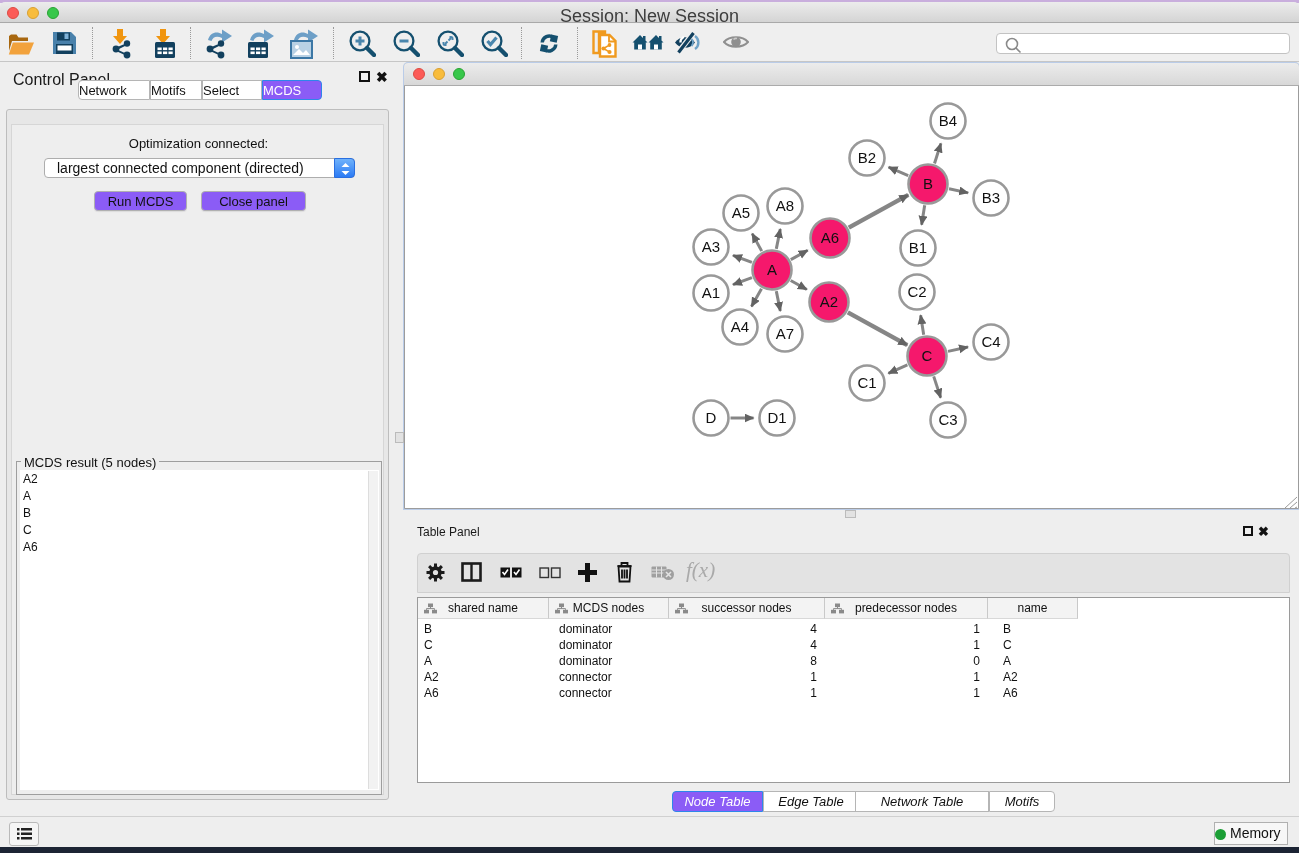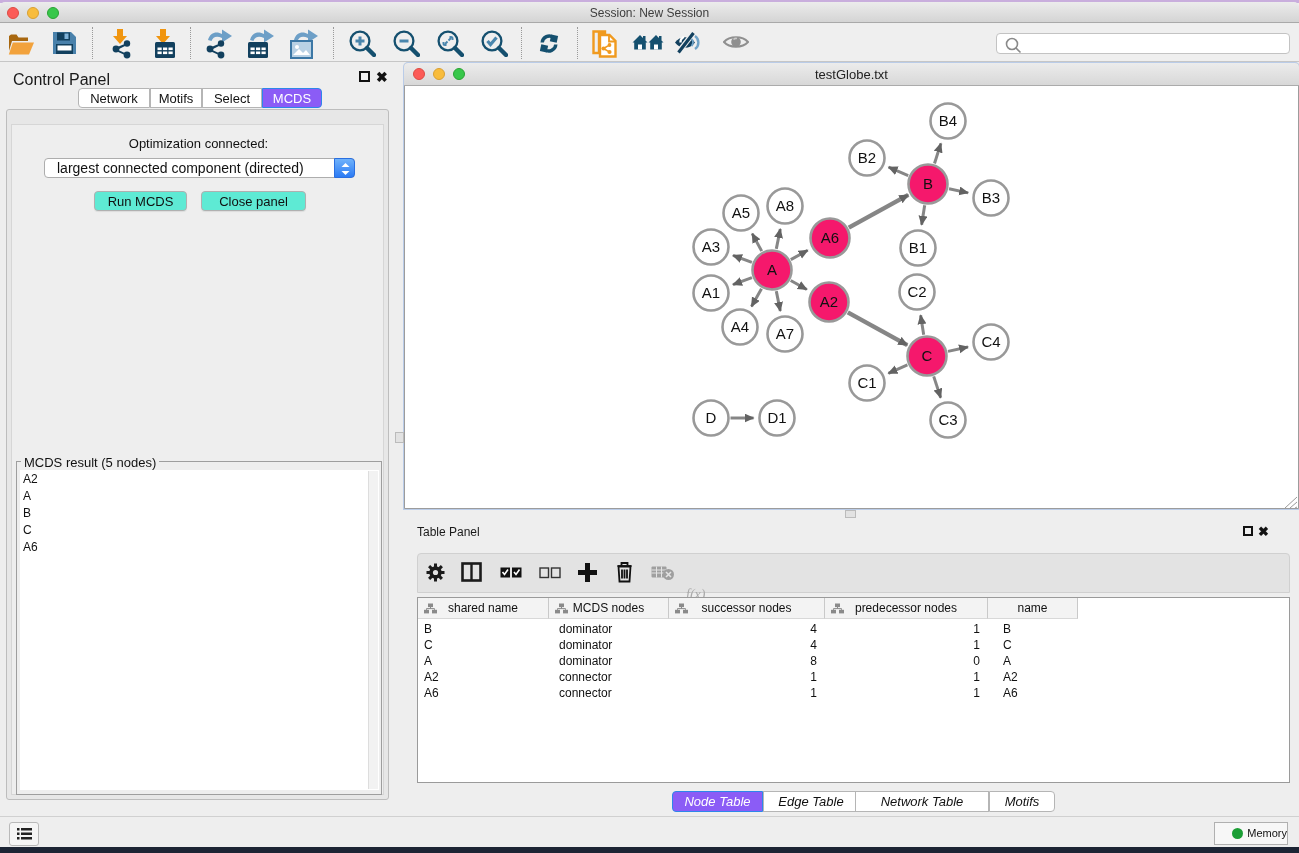--- a/index.html
+++ b/index.html
@@ -8,38 +8,38 @@
 .abs { position:absolute; }
 
 #deskTop { left:0; top:0; width:1299px; height:3px; background:#c9aedd; }
 #deskBot { left:0; top:847px; width:1299px; height:6px; background:#1c2434; }
 
 #titlebar { left:0; top:2px; width:1299px; height:21px; background:linear-gradient(#ececec,#d4d4d4); border-bottom:1px solid #a9a9a9; border-radius:5px 5px 0 0; }
 .tl { position:absolute; width:12px; height:12px; border-radius:50%; top:5px; }
 #titlebar .t1 { left:7px; background:#fc5b57; border:1px solid #dd4b43; }
 #titlebar .t2 { left:27px; background:#f8bc3c; border:1px solid #d9a032; }
 #titlebar .t3 { left:47px; background:#38c74b; border:1px solid #2aa334; }
-#titletext { width:100%; text-align:center; top:4px; font-size:12px; color:#3d3d3d; }
+#titletext { width:100%; text-align:center; top:4px; font-size:18px; color:#3d3d3d; }
 
 #toolbar { left:0; top:24px; width:1299px; height:38px; background:#efefef; border-bottom:1px solid #c6c6c6; }
 .sep { position:absolute; top:3px; height:32px; border-left:1px dotted #9a9a9a; }
 .tbico { position:absolute; top:4px; }
 #searchbox { left:996px; top:9px; width:294px; height:21px; background:#fff; border:1px solid #c3c3c3; border-radius:4px; }
 
 
 #cpTitle { left:13px; top:71px; font-size:16px; color:#1a1a1a; }
 #cpBox { left:6px; top:109px; width:383px; height:691px; border:1px solid #bdbdbd; border-radius:3px; background:#e7e7e7; }
 #cpInner { left:11px; top:124px; width:373px; height:671px; background:#eeeeee; border:1px solid #d6d6d6; }
-.ptab { position:absolute; top:88px; height:20px; font-size:13px; color:#111; background:#fff; border:1px solid #b5b5b5; text-align:center; line-height:19px; }
+.ptab { position:absolute; top:80px; height:20px; font-size:13px; color:#111; background:#fff; border:1px solid #b5b5b5; text-align:left; line-height:19px; }
 .btab { position:absolute; top:791px; height:21px; font-size:13px; color:#111; background:#fff; border:1px solid #b5b5b5; text-align:center; line-height:20px;font-style:italic; }
 .seltab { background:#8b5cf6; color:#fff; border-color:#2e86ea; }
 #optlabel { left:6px; top:136px; width:385px; text-align:center; font-size:13px; color:#111; }
 #dropdown { left:44px; top:158px; width:311px; height:20px; background:#fff; border:1px solid #adadad; border-radius:4px; font-size:14px; line-height:19px; padding-left:12px; color:#111; white-space:nowrap; overflow:hidden; }
 #ddbtn { left:334px; top:158px; width:21px; height:20px; background:linear-gradient(#6fb2fb,#2c7bf4); border-radius:0 4px 4px 0; border:1px solid #2a6fe0; }
-.btn { position:absolute; top:191px; height:20px; background:#5eead4; border:1px solid #b0b0b0; border-radius:4px; font-size:13px; color:#111; text-align:center; line-height:19px; box-shadow:0 1px 1px rgba(0,0,0,0.08); }
+.btn { position:absolute; top:191px; height:20px; background:#8b5cf6; border:1px solid #b0b0b0; border-radius:4px; font-size:13px; color:#111; text-align:center; line-height:19px; box-shadow:0 1px 1px rgba(0,0,0,0.08); }
 
 #mcdsFS { left:16px; top:461px; width:366px; height:334px; border:1px solid #9e9e9e; }
 #mcdsLegend { left:21px; top:455px; background:#eeeeee; font-size:13px; padding:0 3px; color:#111; }
 #mcdsList { left:20px; top:470px; width:359px; height:320px; background:#fff; }
 #mcdsList div { font-size:12px; color:#111; padding:1.5px 0 1.5px 3px; }
 #mcdsScroll { left:368px; top:471px; width:10px; height:318px; background:#f2f2f2; border-left:1px solid #ddd; }
 
 #netwin { left:404px; top:63px; width:895px; height:446px; background:#fff; border:1px solid #9c9c9c; border-radius:4px 4px 0 0; box-shadow:0 0 0 1px rgba(90,140,220,0.35); }
 #nettitle { left:404px; top:63px; width:895px; height:23px; background:linear-gradient(#ececec,#d8d8d8); border-bottom:1px solid #ababab; border-radius:4px 4px 0 0; }
 #nettitle .t1 { left:9px; top:5px; background:#fc5b57; border:1px solid #dd4b43; }
@@ -51,21 +51,21 @@
 #vsplit { left:395px; top:432px; width:9px; height:11px; background:#e2e2e2; border:1px solid #bbb; }
 #hsplit { left:845px; top:510px; width:11px; height:8px; background:#e2e2e2; border:1px solid #bbb; }
 
 #tpTitle { left:417px; top:525px; font-size:12px; color:#1a1a1a; }
 #tpToolbar { left:417px; top:553px; width:873px; height:40px; background:#e3e3e3; border:1px solid #d0d0d0; border-radius:4px 4px 0 0; }
 #tableBox { left:417px; top:597px; width:873px; height:186px; background:#fff; border:1px solid #9a9a9a; }
 .th { position:absolute; top:598px; height:21px; background:#f3f3f3; border-right:1px solid #c9c9c9; border-bottom:1px solid #d8d8d8; font-size:12px; color:#111; text-align:center; line-height:20px; }
 
 #statusline { left:0; top:816px; width:1299px; height:1px; background:#d0d0d0; }
 #listbtn { left:9px; top:822px; width:30px; height:24px; background:#f5f5f5; border:1px solid #b9b9b9; border-radius:3px; }
-#membtn { left:1214px; top:822px; width:74px; height:23px; background:#f7f7f7; border:1px solid #b0b0b0; font-size:11px; color:#111; text-align:right; line-height:21px; }
+#membtn { left:1214px; top:822px; width:74px; height:23px; background:#f7f7f7; border:1px solid #b0b0b0; font-size:14px; color:#111; text-align:left; line-height:21px; }
 #membtn .dot { display:inline-block; width:11px; height:11px; border-radius:50%; background:#1b9e35; vertical-align:-2px; margin-right:4px; }
 .icox { position:absolute; }
 </style>
 </head>
 <body>
 <div class="abs" id="deskTop"></div>
 <div class="abs" id="titlebar">
   <div class="tl t1"></div>
     <div class="tl t2"></div>
     <div class="tl t3"></div>
@@ -237,21 +237,20 @@
     <div>C</div>
     <div>A6</div>
   </div>
 <div class="abs" id="mcdsScroll"></div>
 
 <div class="abs" id="netwin"></div>
 <div class="abs" id="nettitle">
   <div class="tl t1"></div>
     <div class="tl t2"></div>
     <div class="tl t3"></div>
-  <div class="abs" id="netname">testGlobe.txt</div>
 </div>
 <svg class="abs" id="graph" width="893" height="421" viewBox="0 0 893 421">
 <defs>
       <marker id="arw" markerWidth="12" markerHeight="10" refX="9" refY="4.5" orient="auto" markerUnits="userSpaceOnUse">
         <path d="M0,0 L10,4.5 L0,9 Z" fill="#636363"></path>
       </marker>
     </defs>
 <g stroke="#868686">
 <line x1="344.9" y1="189.6" x2="326.0" y2="196.7" stroke-width="3" marker-end="url(#arw)"></line>
 <line x1="344.9" y1="174.4" x2="326.0" y2="167.3" stroke-width="3" marker-end="url(#arw)"></line>
@@ -377,21 +376,21 @@
     </g>
     <g stroke="#e3e3e3" stroke-width="1">
       <line x1="0.5" y1="5" x2="15.5" y2="5"></line>
       <line x1="0.5" y1="8" x2="15.5" y2="8"></line>
       <line x1="5.5" y1="1.5" x2="5.5" y2="12.5"></line>
       <line x1="10.5" y1="1.5" x2="10.5" y2="12.5"></line>
     </g>
     <circle cx="17.5" cy="9.5" r="5.5" fill="#9f9f9f"></circle>
     <path d="M15 7 L20 12 M20 7 L15 12" stroke="#e3e3e3" stroke-width="1.6"></path>
   </svg>
-<div class="abs" style="left:686px;top:558px;font-family:'Liberation Serif',serif;font-style:italic;font-size:14px;color:#a9a9a9;margin-top:29px;">f(x)</div>
+<div class="abs" style="left:686px;top:558px;font-family:'Liberation Serif',serif;font-style:italic;font-size:21px;color:#a9a9a9;">f(x)</div>
 
 <div class="abs" id="tableBox"></div>
 <div class="th" style="left:418px;width:131px;">shared name</div>
 <div class="th" style="left:549px;width:120px;">MCDS nodes</div>
 <div class="th" style="left:669px;width:156px;">successor nodes</div>
 <div class="th" style="left:825px;width:163px;">predecessor nodes</div>
 <div class="th" style="left:988px;width:90px;">name</div>
 <div class="abs" style="left:424px;top:622px;font-size:12px;color:#111;">B</div>
 <div class="abs" style="left:559px;top:622px;font-size:12px;color:#111;">dominator</div>
 <div class="abs" style="left:700px;top:622px;width:117px;text-align:right;font-size:12px;color:#111;">4</div>

